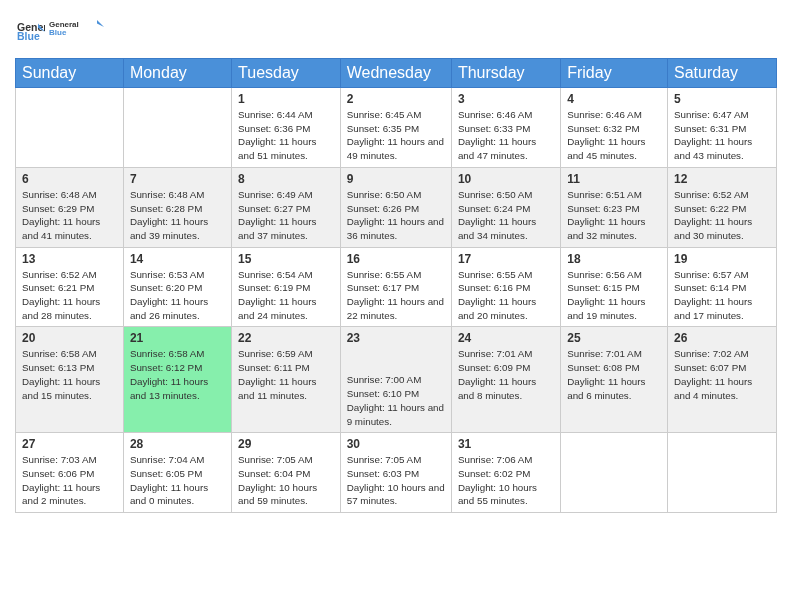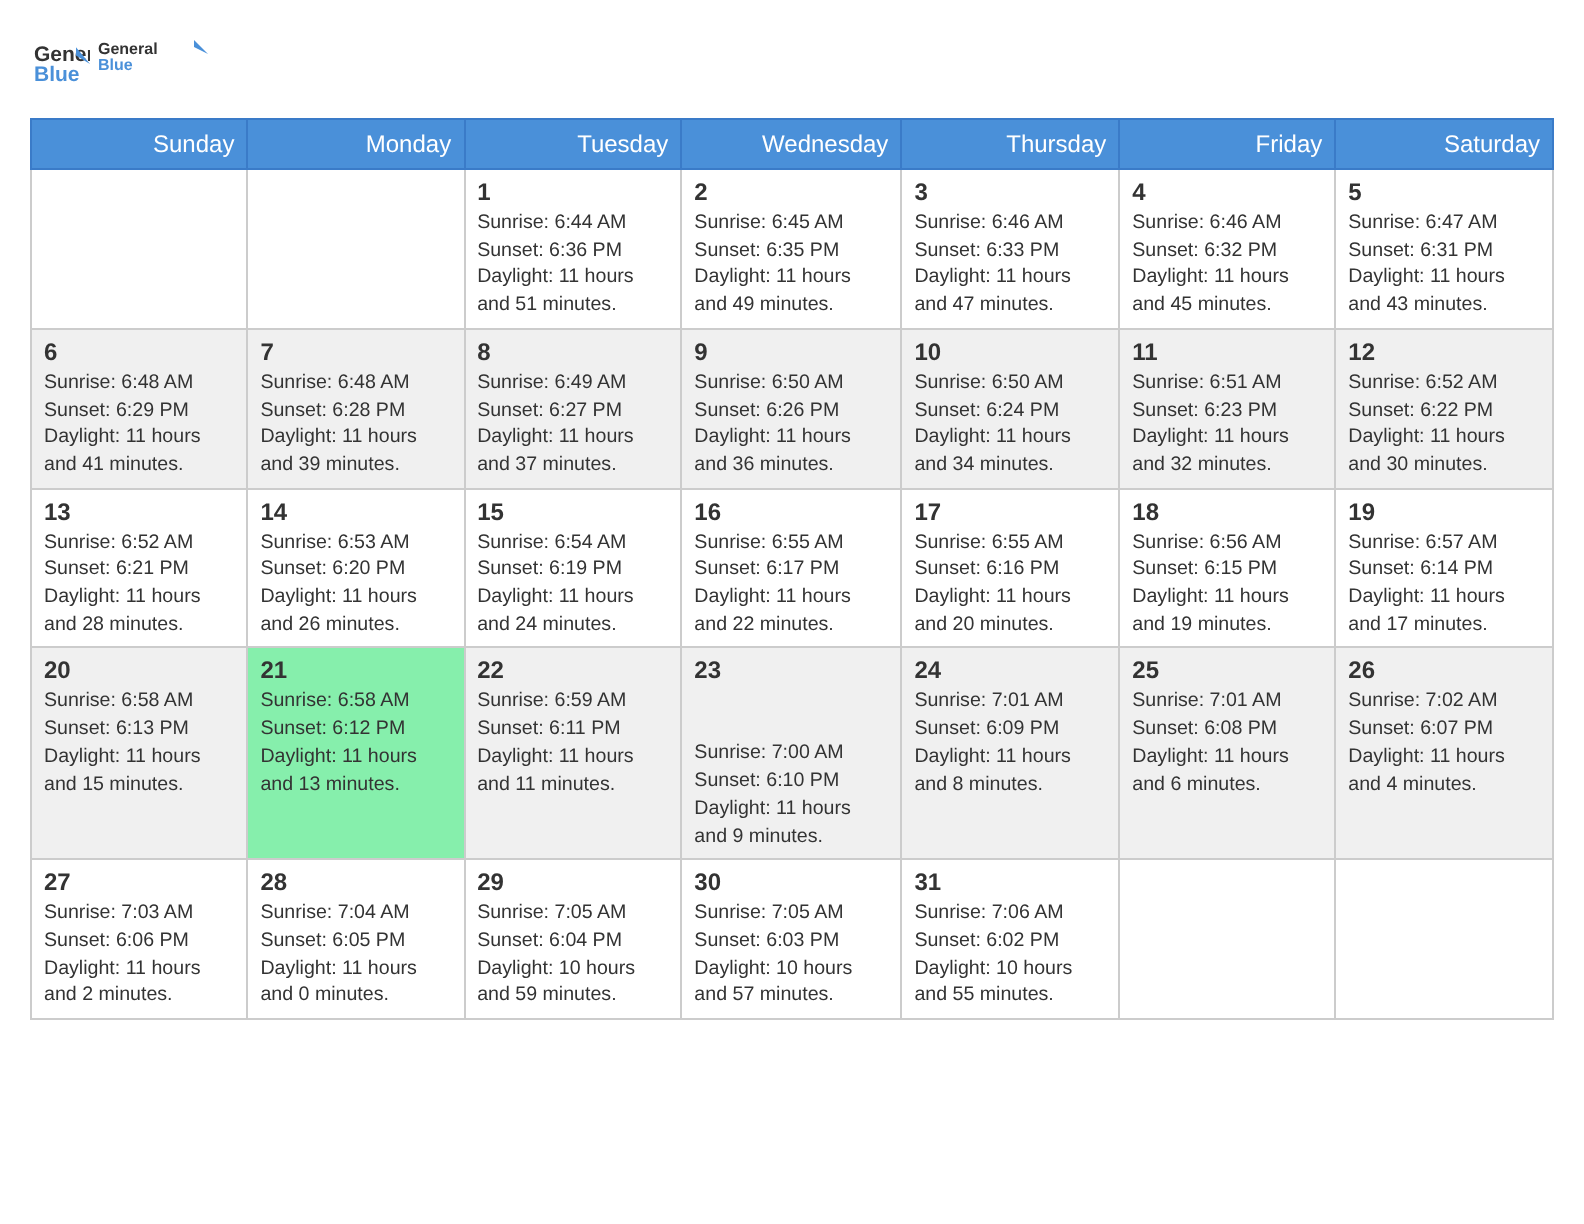--- a/index.html
+++ b/index.html
@@ -47,22 +47,22 @@
     }
     .calendar-table {
       width: 100%;
       border-collapse: collapse;
       font-size: 10.5px;
     }
     .calendar-table th {
       background: #4a90d9;
       color: #fff;
       padding: 5px 6px;
-      text-align: right;
-      font-size: 12px;
+      text-align: left;
+      font-size: 16px;
       font-weight: normal;
       border: 1px solid #3a7bc8;
     }
     .calendar-table td {
       vertical-align: top;
       padding: 4px 6px;
       border: 1px solid #ccc;
       width: 113px;
       height: 78px;
       background: #fff;

